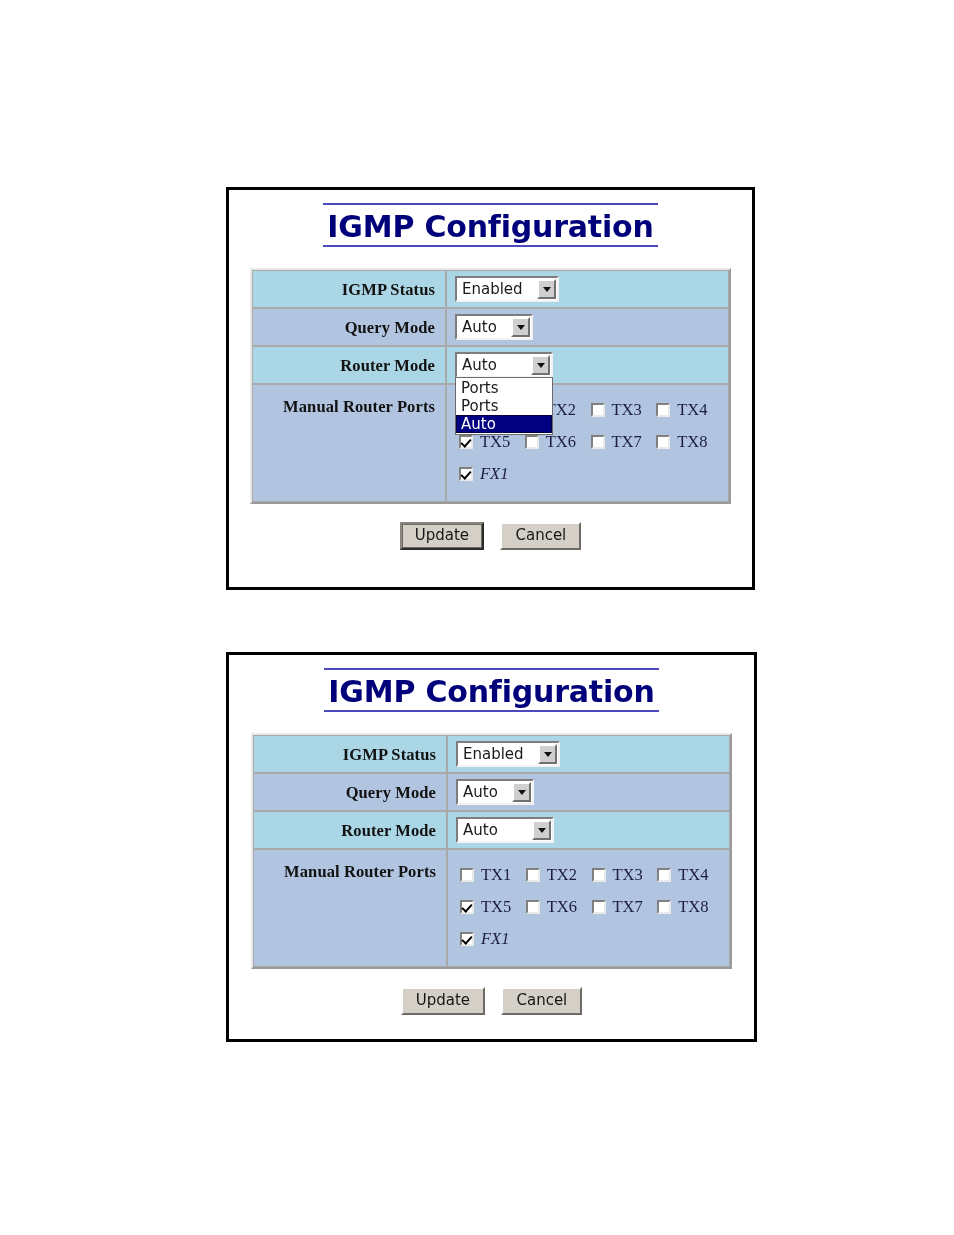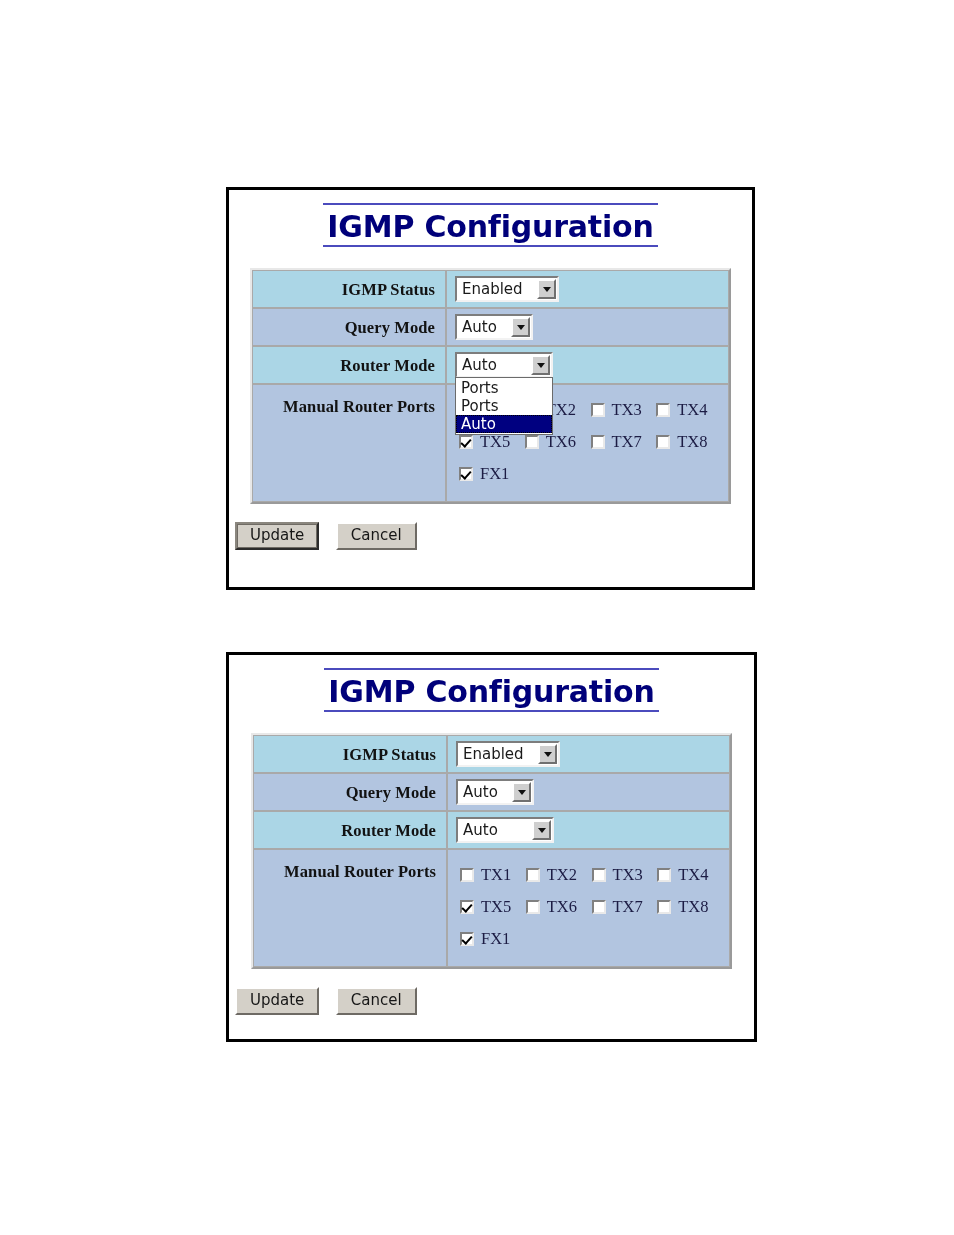--- a/index.html
+++ b/index.html
@@ -156,21 +156,21 @@
   }
 
   
   .ports {
     padding: 10px 0 10px 4px;
   }
   .ports-row {
     display: flex;
     margin-bottom: 12px;
   }
-  .ports-row:last-child { margin-bottom: 2px; }
+  .ports-row:last-child { margin-bottom: 2px; font-style: italic; }
   .port-cell {
     width: 74px;
     display: flex;
     align-items: center;
   }
   .cbx {
     width: 14px;
     height: 14px;
     background: #ffffff;
     border: 2px solid;
@@ -193,21 +193,21 @@
   .port-lbl {
     font-family: "Liberation Serif", serif;
     font-size: 16.5px;
     color: #1c1c44;
     margin-left: 7px;
     white-space: nowrap;
   }
 
   
   .btn-bar {
-    text-align: left;
+    text-align: center;
     margin-top: 18px;
   }
   .btn {
     display: inline-block;
     font-family: "DejaVu Sans", sans-serif;
     font-size: 15px;
     color: #161616;
     background: #d4d0c8;
     border: 2px solid;
     border-color: #ffffff #6e6a64 #6e6a64 #ffffff;

